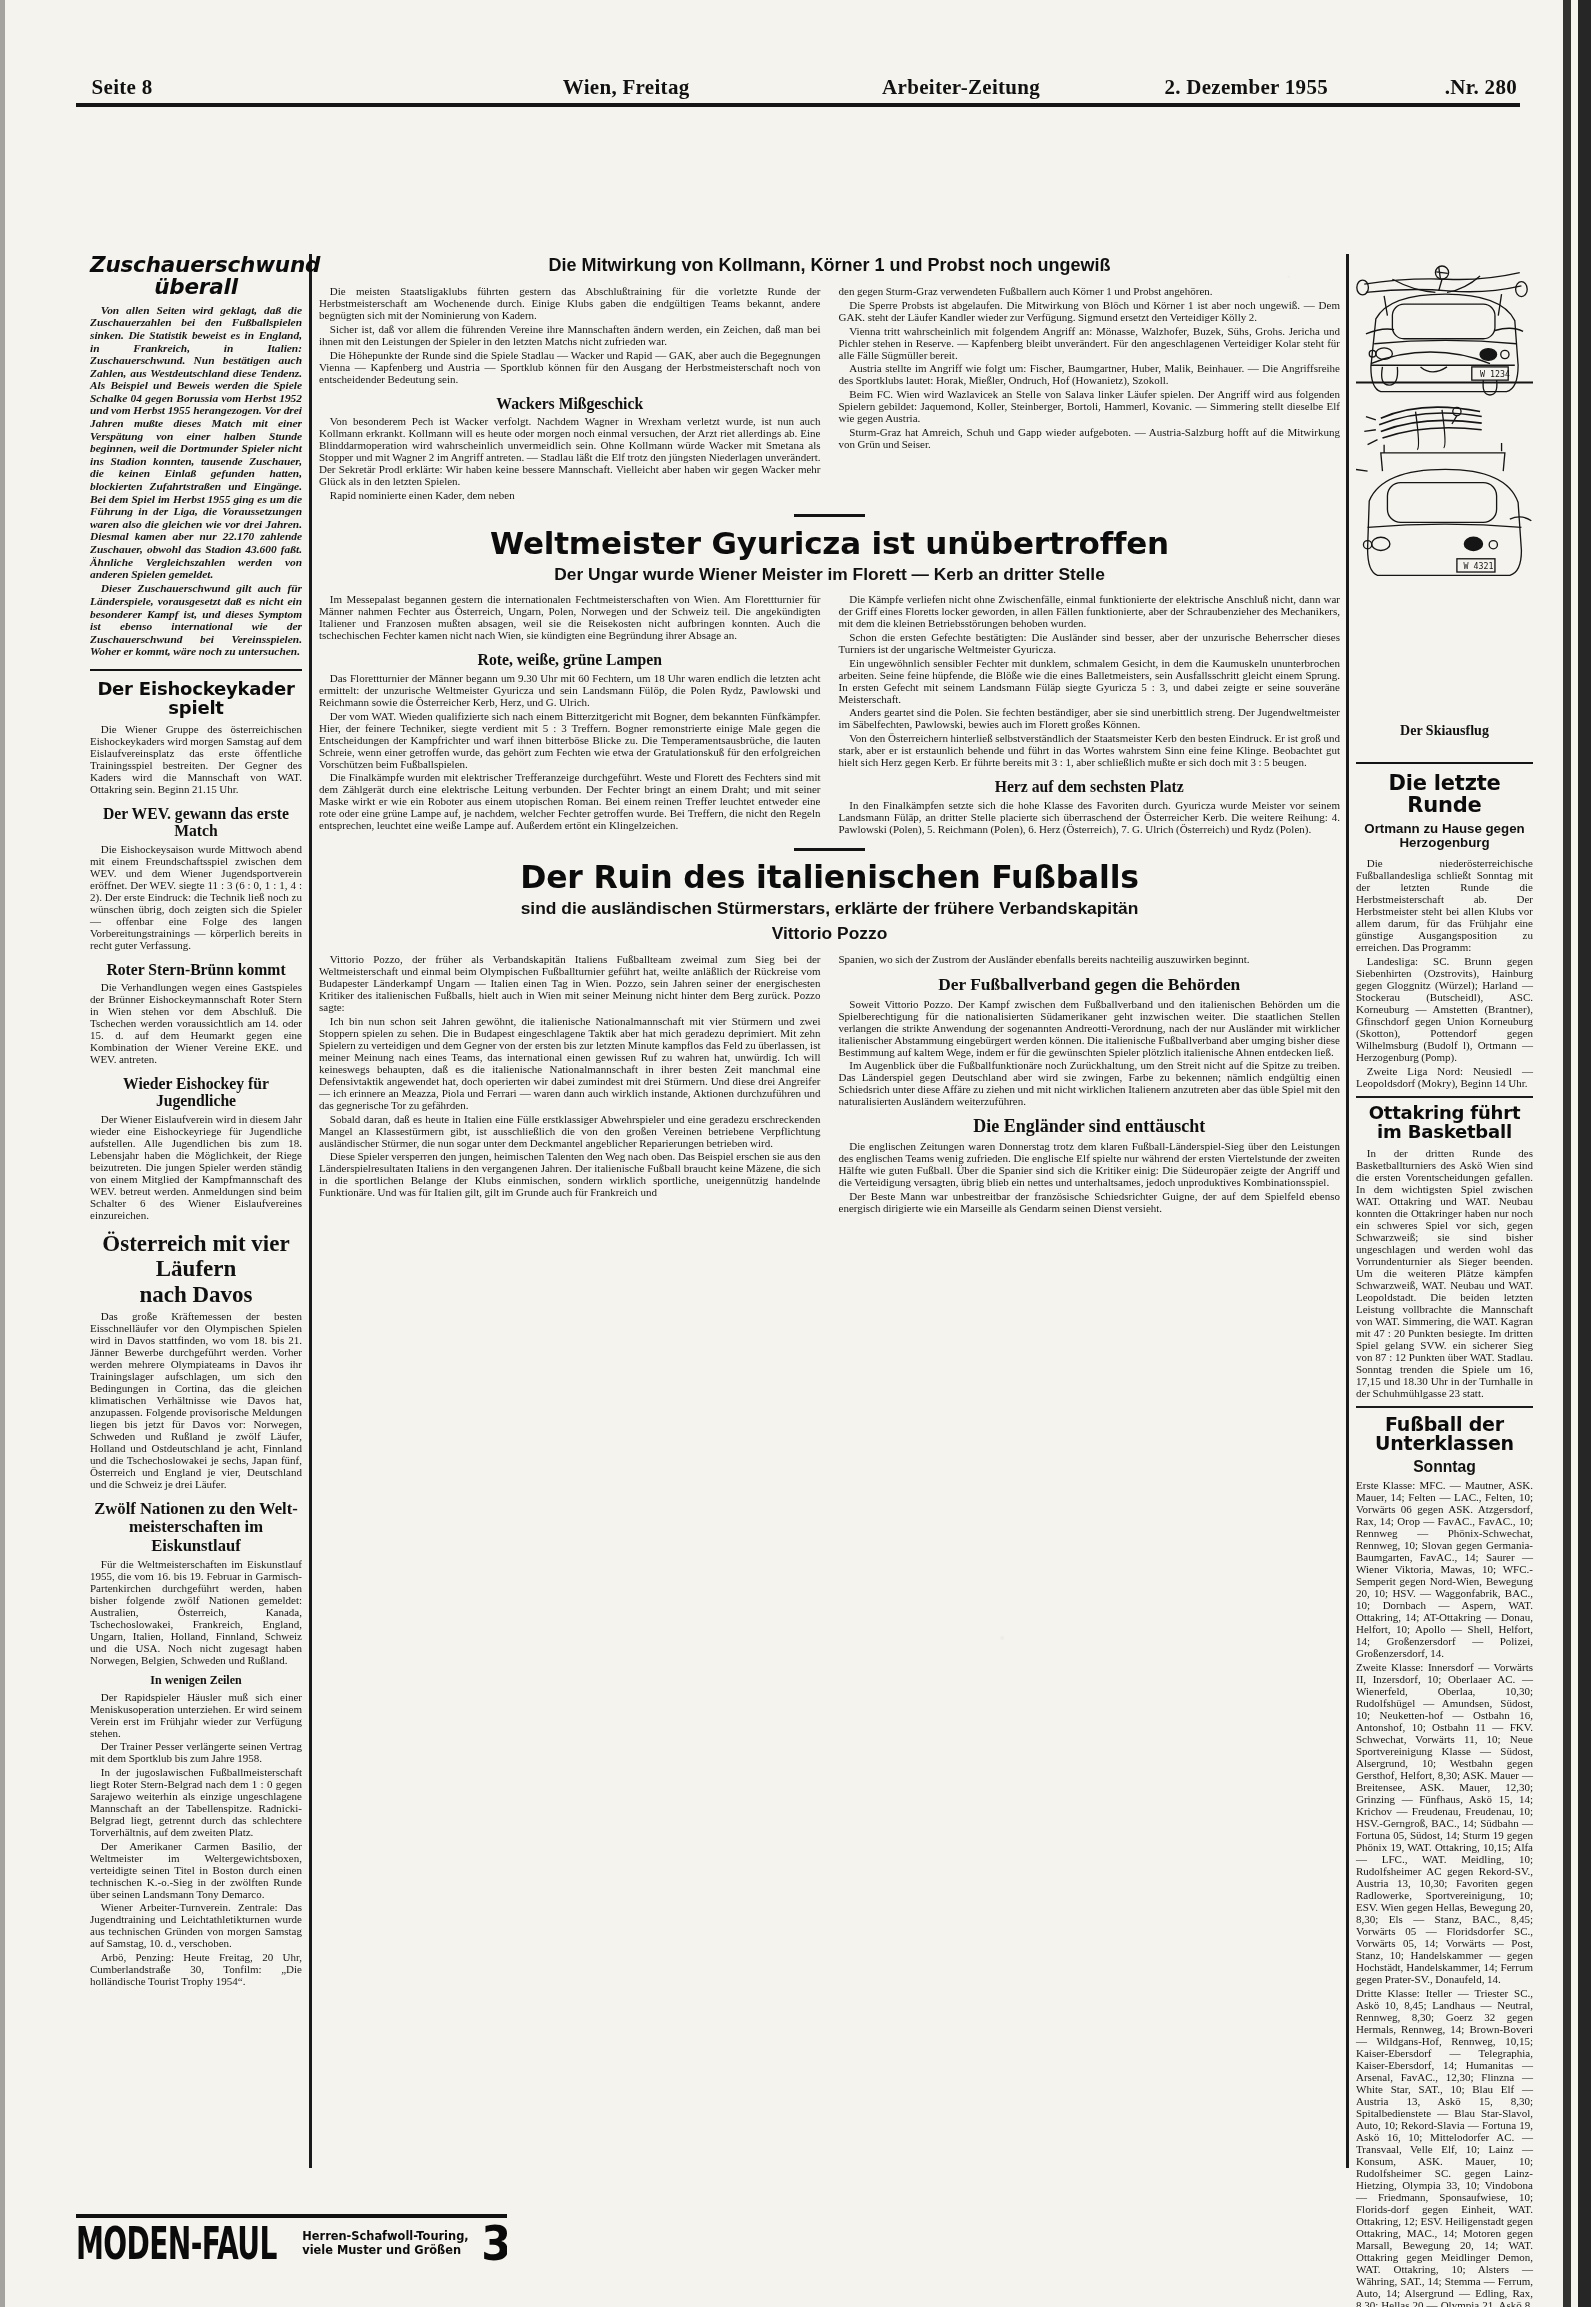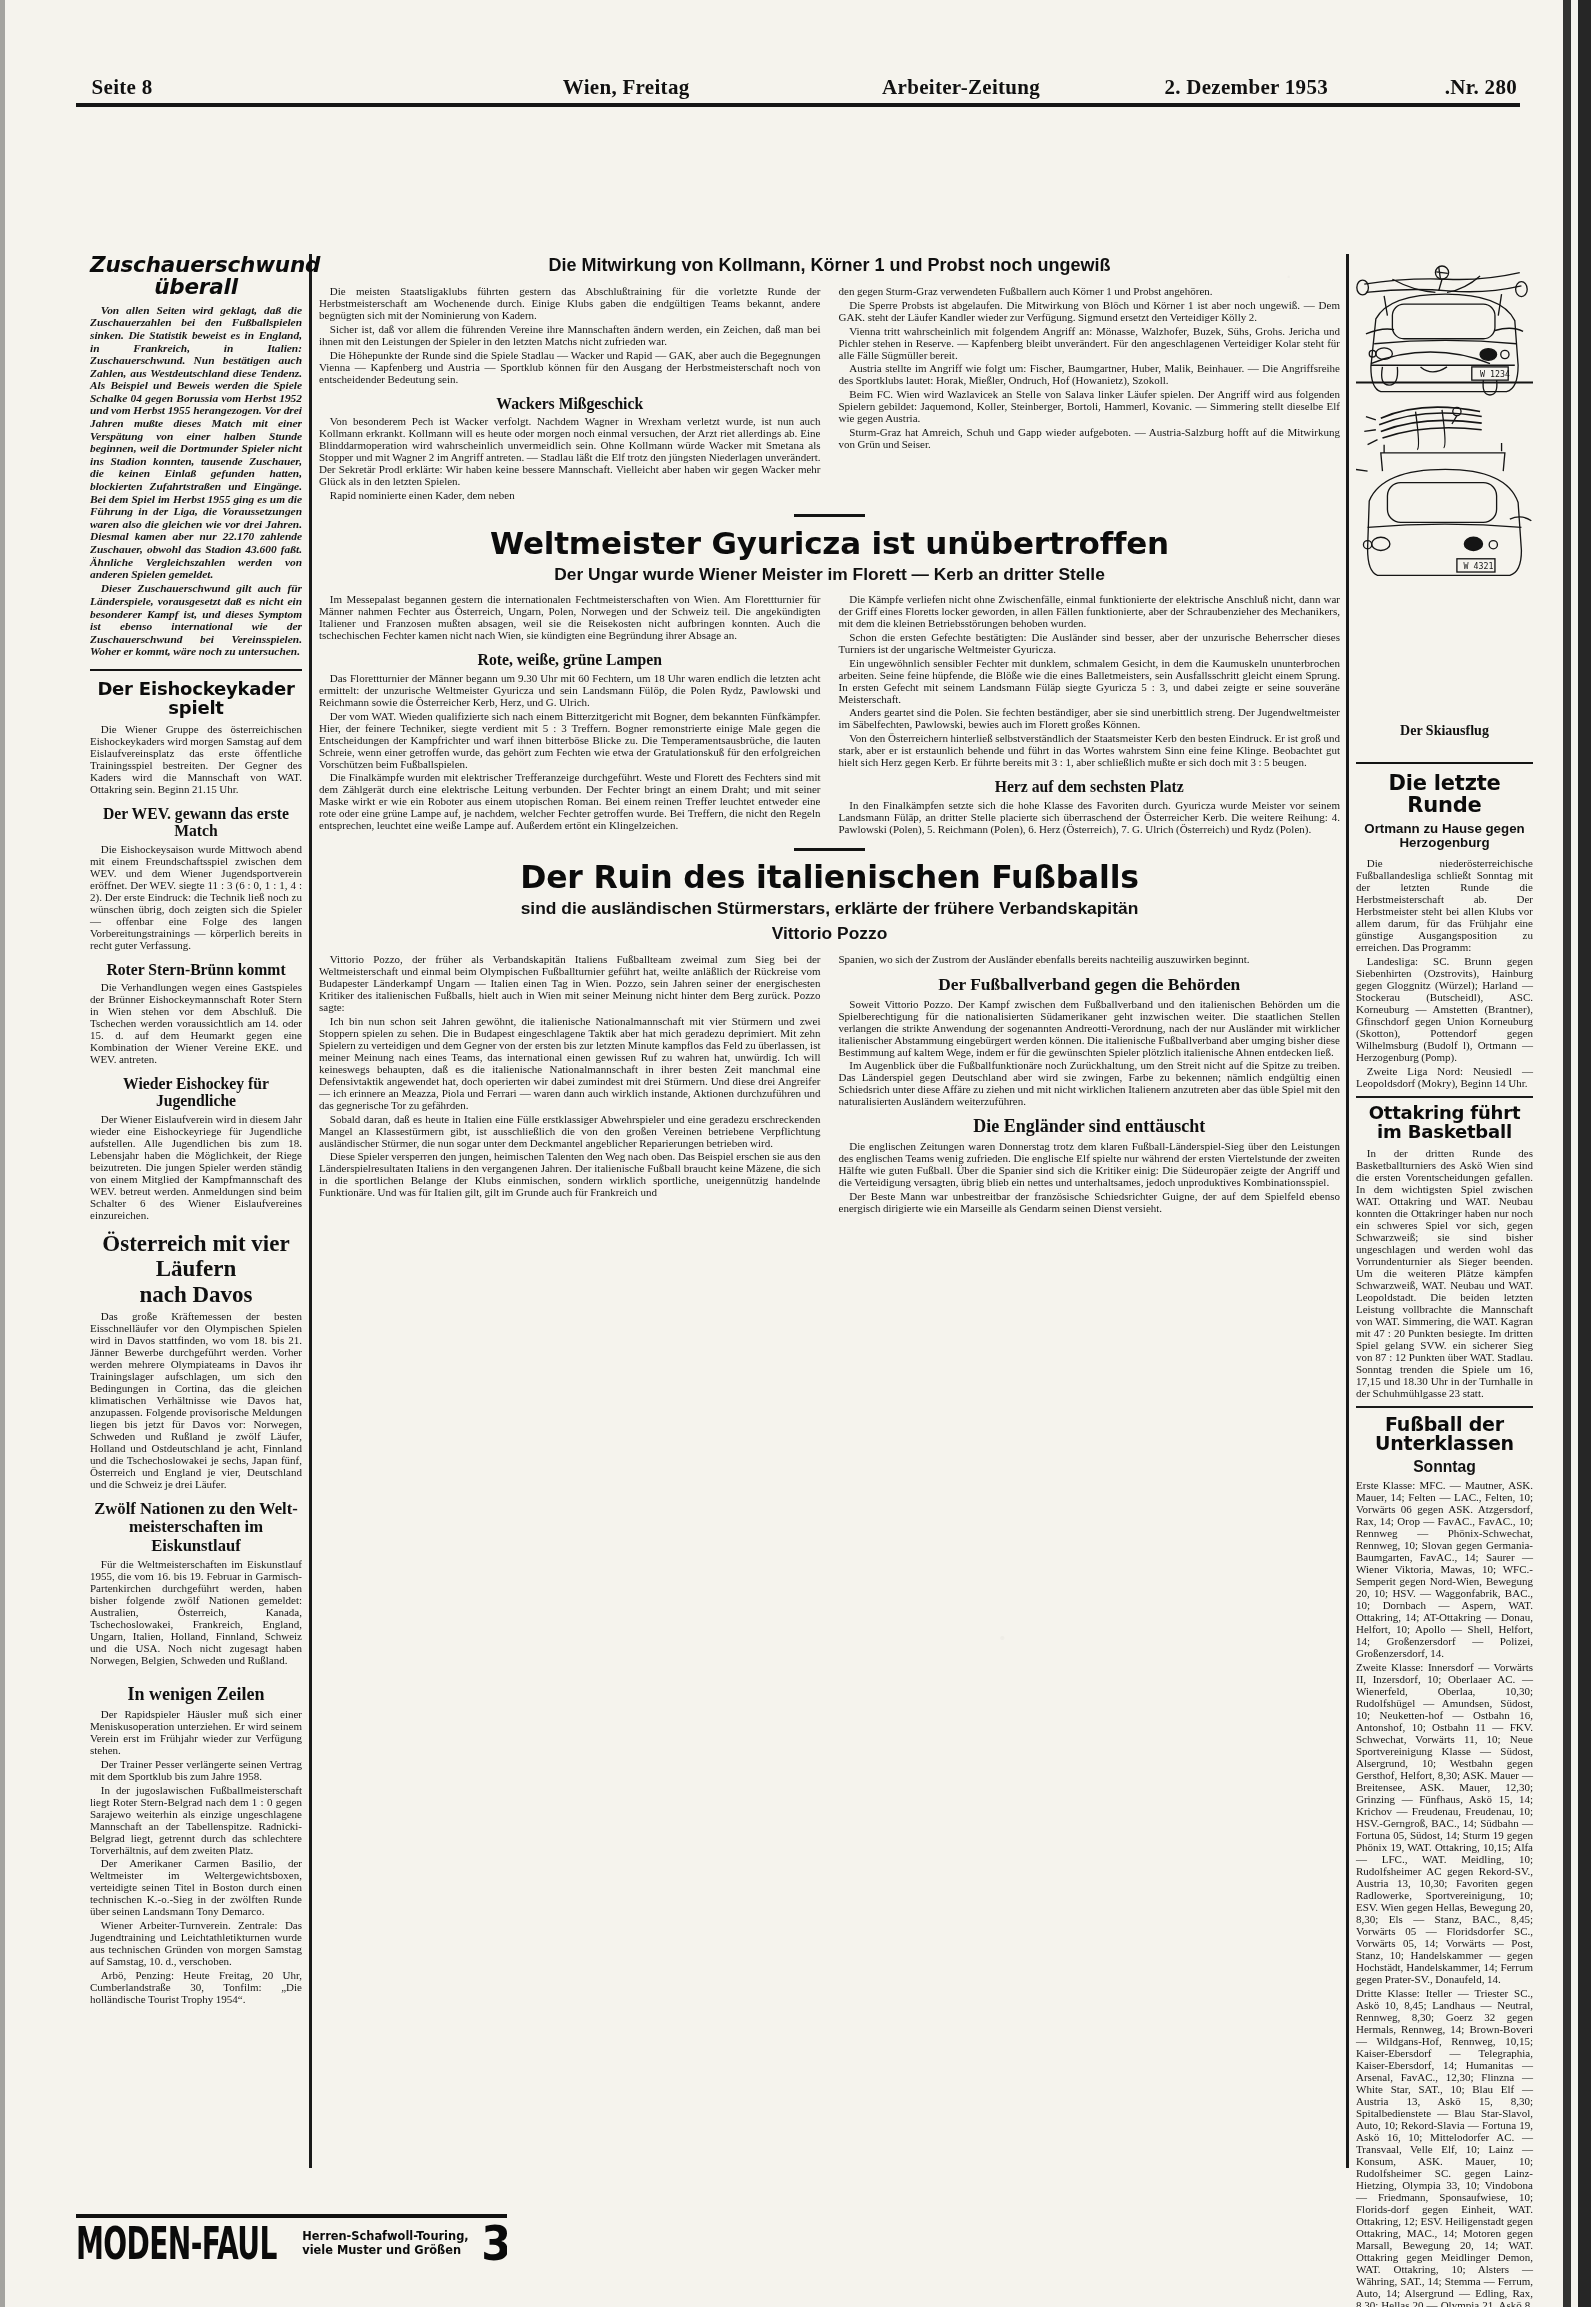--- a/index.html
+++ b/index.html
@@ -122,21 +122,21 @@
 </style>
 </head>
 <body>
 
 <div class="page">
 
   <div class="folio">
     <div class="f-left">Seite  8</div>
     <div class="f-c1">Wien, Freitag</div>
     <div class="f-c2">Arbeiter-Zeitung</div>
-    <div class="f-c3">2. Dezember 1953</div>
+    <div class="f-c3">2. Dezember 1955</div>
     <div class="f-right">.Nr. 280</div>
   </div>
   <div class="folio-rule"></div>
 
 
   <div class="cols">
 
     <div class="vrule" style="left:219px;height:1914px;"></div>
     <div class="vrule" style="left:1256px;height:1914px;"></div>
 
@@ -167,21 +167,21 @@
         <span>nach Davos</span>
       </h3>
       <p class="body">Das große Kräftemessen der besten Eisschnelläufer vor den Olympischen Spielen wird in Davos stattfinden, wo vom 18. bis 21. Jänner Bewerbe durchgeführt werden. Vorher werden mehrere Olympiateams in Davos ihr Trainingslager aufschlagen, um sich den Bedingungen in Cortina, das die gleichen klimatischen Verhältnisse wie Davos hat, anzupassen. Folgende provisorische Meldungen liegen bis jetzt für Davos vor: Norwegen, Schweden und Rußland je zwölf Läufer, Holland und Ostdeutschland je acht, Finnland und die Tschechoslowakei je sechs, Japan fünf, Österreich und England je vier, Deutschland und die Schweiz je drei Läufer.</p>
 
       <h3 class="minor" style="font-size:16.6px;">
         <span>Zwölf Nationen zu den Welt-</span><br>
         <span>meisterschaften im Eiskunstlauf</span>
       </h3>
       <p class="body">Für die Weltmeisterschaften im Eiskunstlauf 1955, die vom 16. bis 19. Februar in Garmisch-Partenkirchen durchgeführt werden, haben bisher folgende zwölf Nationen gemeldet: Australien, Österreich, Kanada, Tschechoslowakei, Frankreich, England, Ungarn, Italien, Holland, Finnland, Schweiz und die USA. Noch nicht zugesagt haben Norwegen, Belgien, Schweden und Rußland.</p>
 
-      <h3 class="minor" style="font-size:18px;margin-top:19px;">In wenigen Zeilen</h3>
+      <h3 class="minor" style="font-size:12px;margin-top:8px;">In wenigen Zeilen</h3>
       <p class="body">Der Rapidspieler Häusler muß sich einer Meniskusoperation unterziehen. Er wird seinem Verein erst im Frühjahr wieder zur Verfügung stehen.</p>
       <p class="body">Der Trainer Pesser verlängerte seinen Vertrag mit dem Sportklub bis zum Jahre 1958.</p>
       <p class="body">In der jugoslawischen Fußballmeisterschaft liegt Roter Stern-Belgrad nach dem 1 : 0 gegen Sarajewo weiterhin als einzige ungeschlagene Mannschaft an der Tabellenspitze. Radnicki-Belgrad liegt, getrennt durch das schlechtere Torverhältnis, auf dem zweiten Platz.</p>
       <p class="body">Der Amerikaner Carmen Basilio, der Weltmeister im Weltergewichtsboxen, verteidigte seinen Titel in Boston durch einen technischen K.-o.-Sieg in der zwölften Runde über seinen Landsmann Tony Demarco.</p>
       <p class="body">Wiener Arbeiter-Turnverein. Zentrale: Das Jugendtraining und Leichtathletikturnen wurde aus technischen Gründen von morgen Samstag auf Samstag, 10. d., verschoben.</p>
       <p class="body">Arbö, Penzing: Heute Freitag, 20 Uhr, Cumberlandstraße 30, Tonfilm: „Die holländische Tourist Trophy 1954“.</p>
     </div>
 
     <div class="col c2">
 

